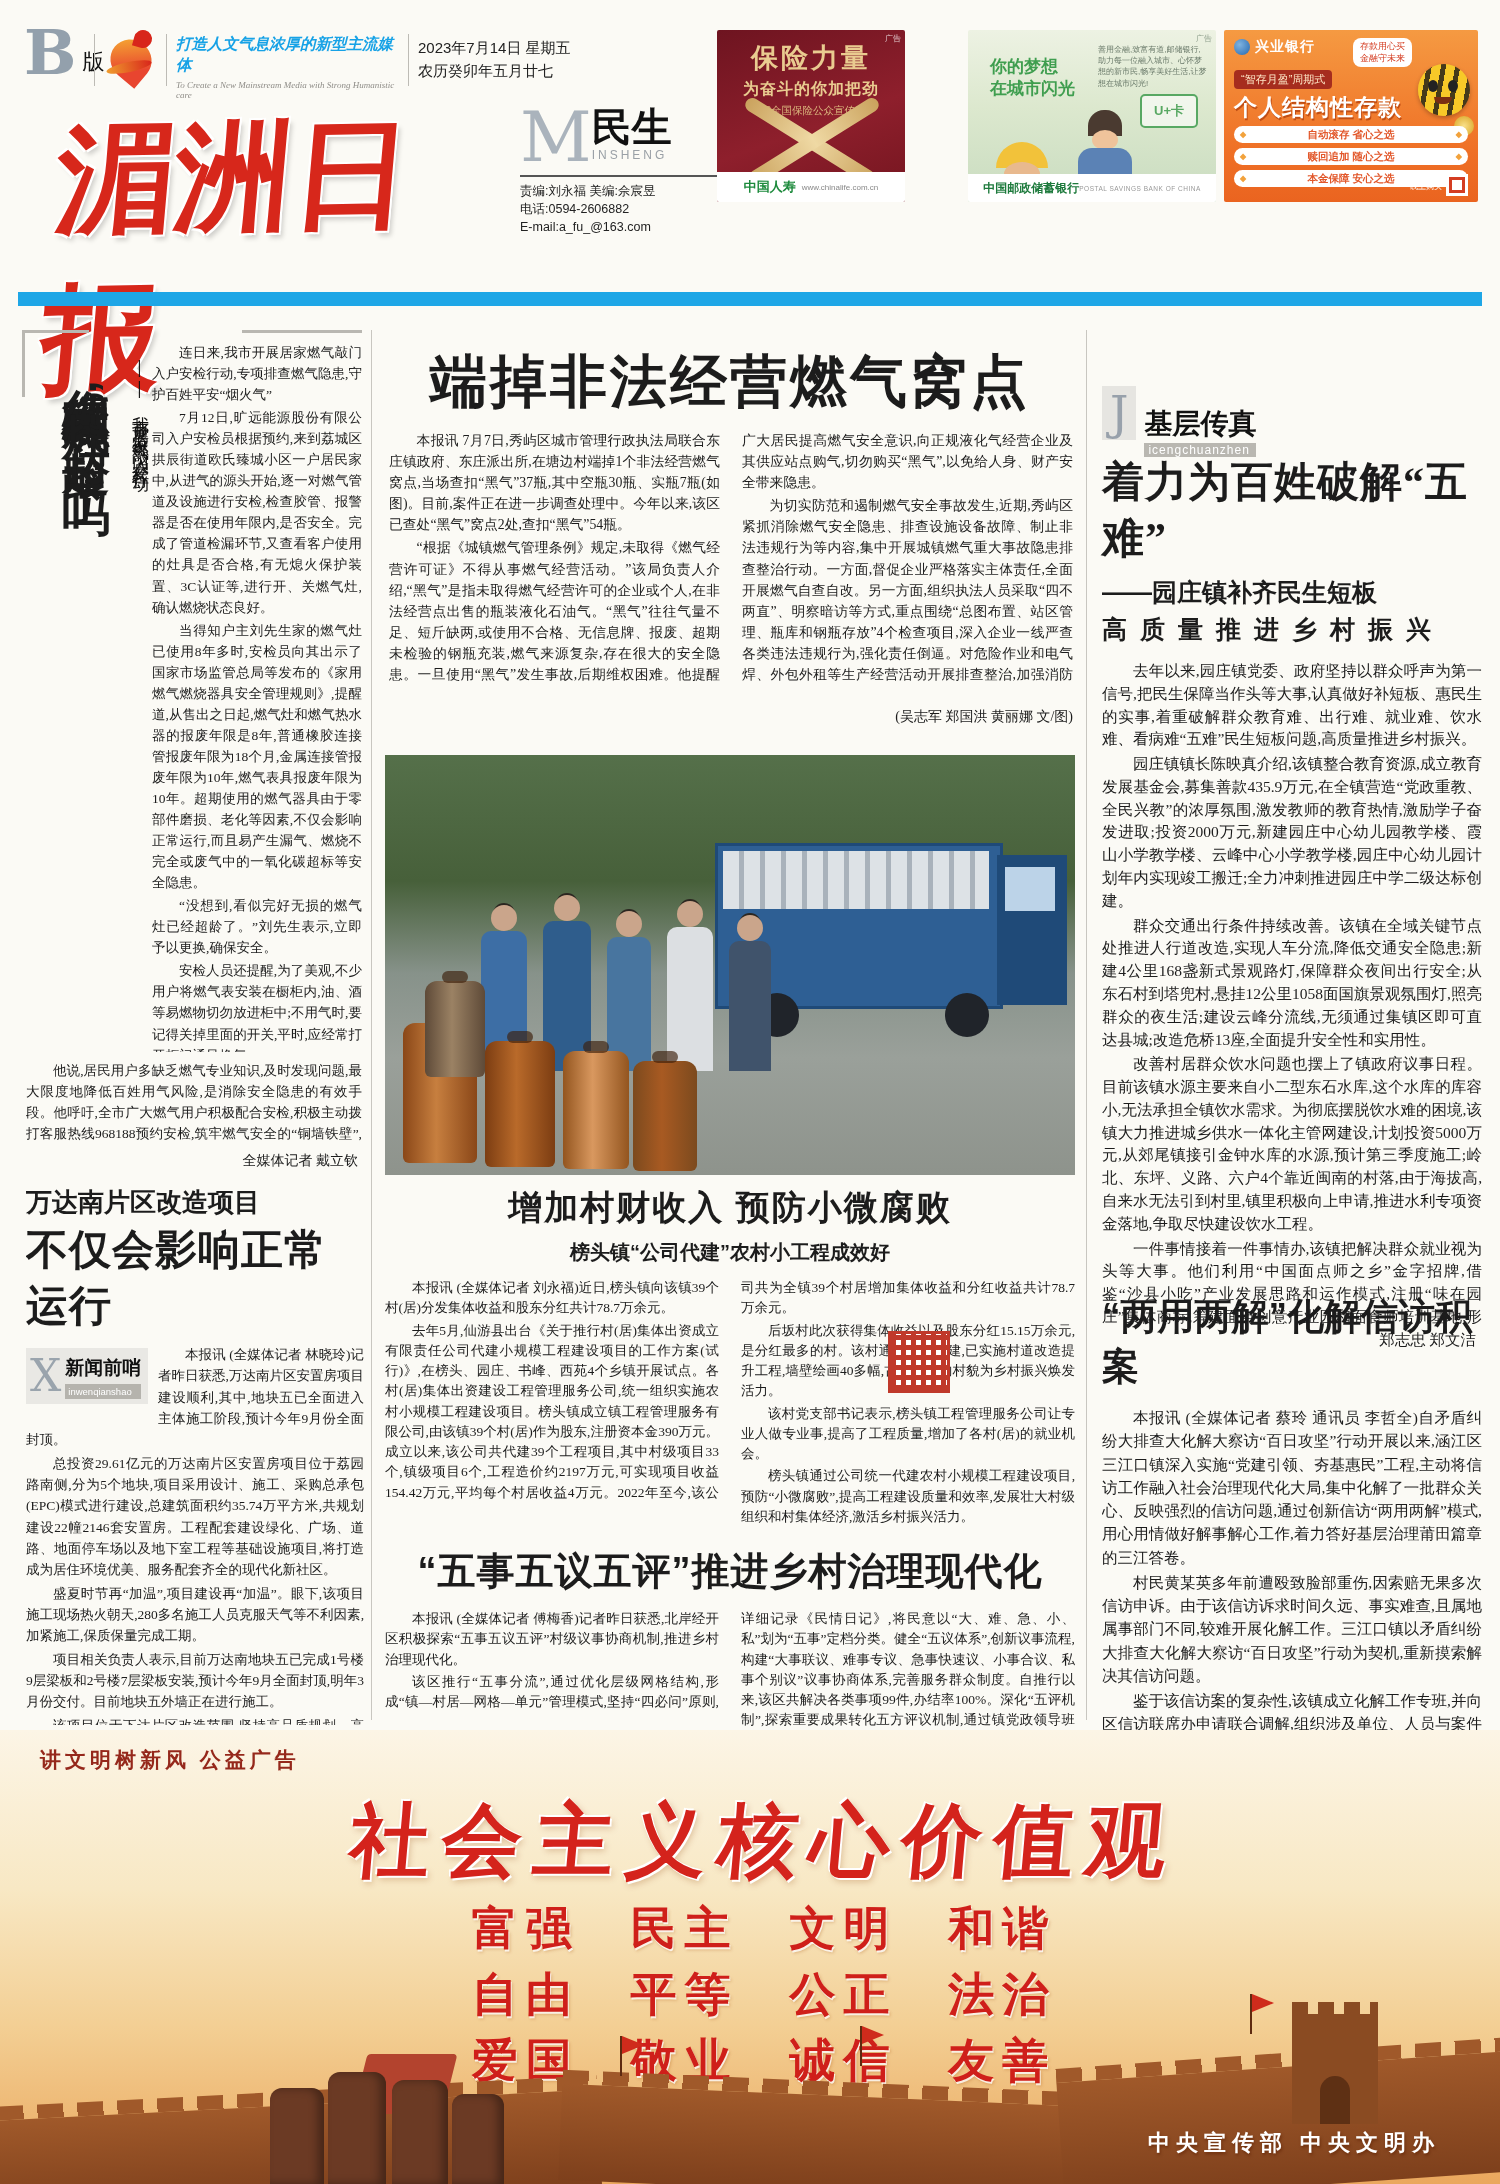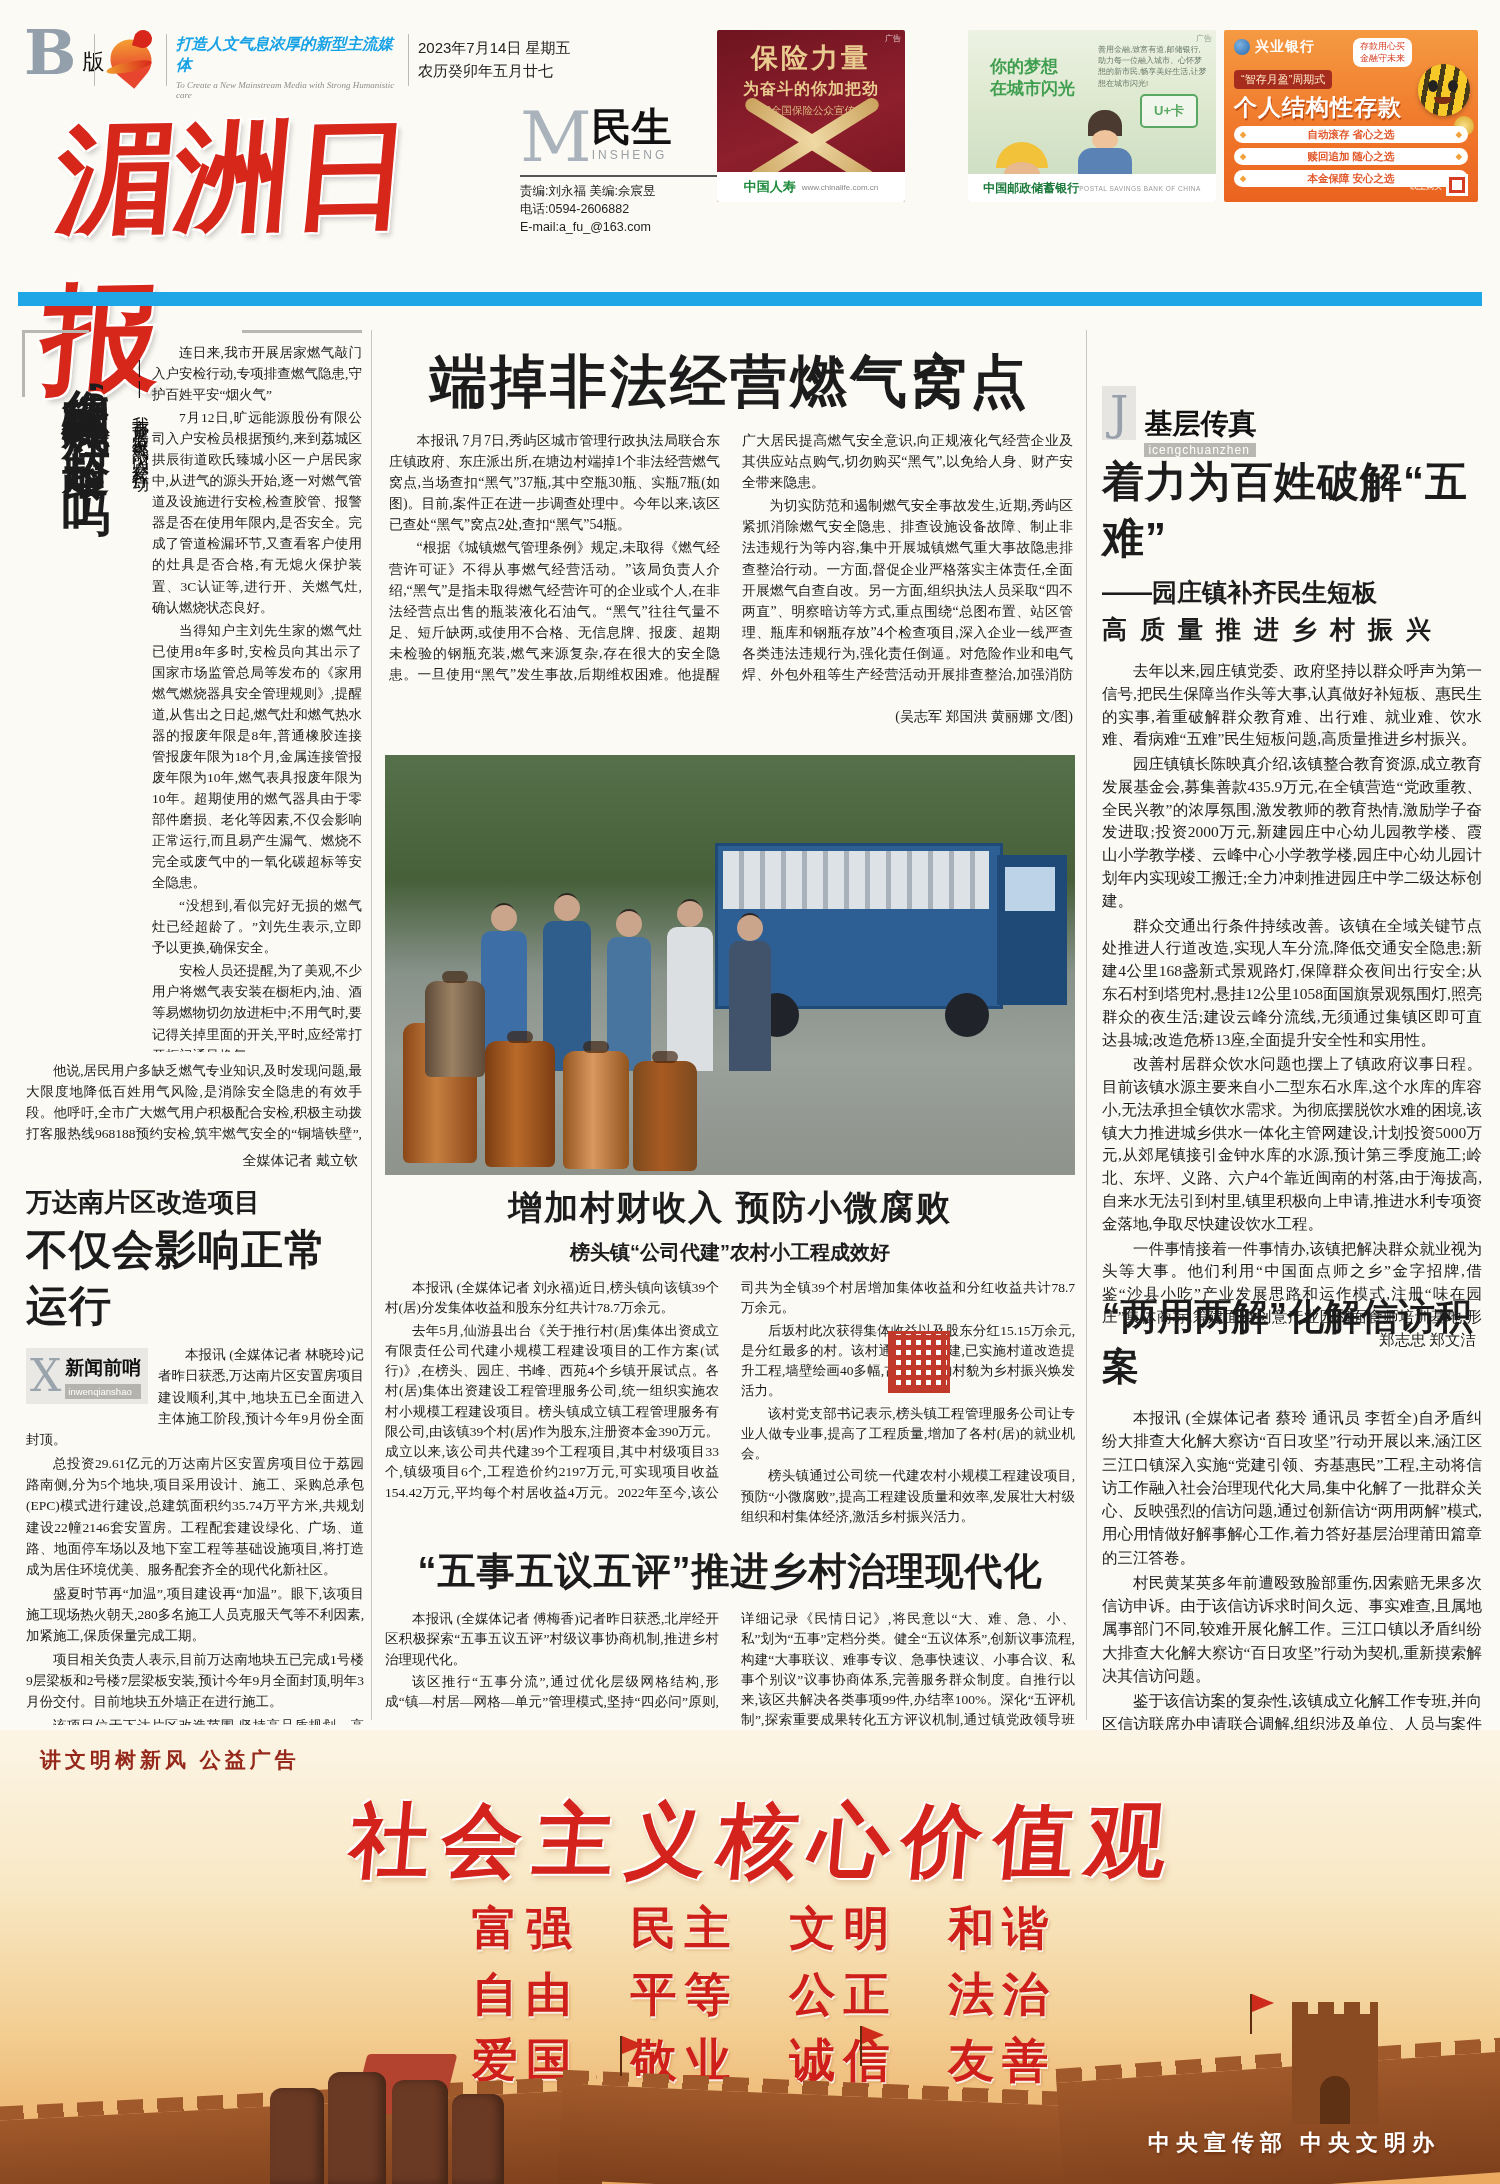--- a/index.html
+++ b/index.html
@@ -137,21 +137,21 @@
   #wushi{left:385px;top:1546px;width:690px;}
   .ws-title{text-align:center;font-family:"Liberation Sans",sans-serif;font-weight:900;font-size:38px;letter-spacing:1px;}
   .ws-body{margin-top:12px;height:122px;column-count:2;column-gap:22px;font-size:13.5px;line-height:1.5;overflow:hidden;}
   
   #jiceng{left:1102px;top:386px;width:380px;}
   .j-badge{display:flex;align-items:center;width:244px;height:54px;}
   .j-badge .j{font-family:"DejaVu Serif",serif;font-size:46px;color:#98a1ab;background:#e6e5e1;padding:0 8px;line-height:54px;}
   .j-badge .col{margin-left:8px;margin-top:36px;}
   .j-badge .col .t{font-family:"Liberation Sans",sans-serif;font-weight:900;font-size:28px;color:#111;}
   .j-badge .col .s{font-family:"Liberation Sans",sans-serif;font-size:12px;color:#fff;background:#b9b7b1;padding:0 4px;letter-spacing:1px;}
-  .j-title{font-family:Liberation Sans, sans-serif;font-weight:900;font-size:42px;margin-top:14px;letter-spacing:1px;}
+  .j-title{font-family:Liberation Serif, serif;font-weight:900;font-size:42px;margin-top:14px;letter-spacing:1px;}
   .j-sub1{font-family:"Liberation Sans",sans-serif;font-weight:bold;font-size:25px;margin-top:10px;}
   .j-sub2{font-family:"Liberation Sans",sans-serif;font-weight:bold;font-size:25px;letter-spacing:13px;margin-top:4px;}
   .j-body{margin-top:14px;height:664px;font-size:15.5px;line-height:1.47;overflow:hidden;}
   .j-byline{text-align:right;font-size:15.5px;margin-top:6px;padding-right:6px;}
   #xinfang{left:1102px;top:1292px;width:380px;}
   .x-title{font-family:"Liberation Sans",sans-serif;font-weight:900;font-size:37px;}
   .x-body{margin-top:14px;height:358px;font-size:15.5px;line-height:1.5;overflow:hidden;}
   
   #banner{left:0;top:1730px;width:1500px;height:454px;overflow:hidden;
           background:linear-gradient(180deg,#fcf5e6 0%,#f8e8c4 35%,#f3cf94 65%,#eaa75d 100%);padding-left:28px;}

